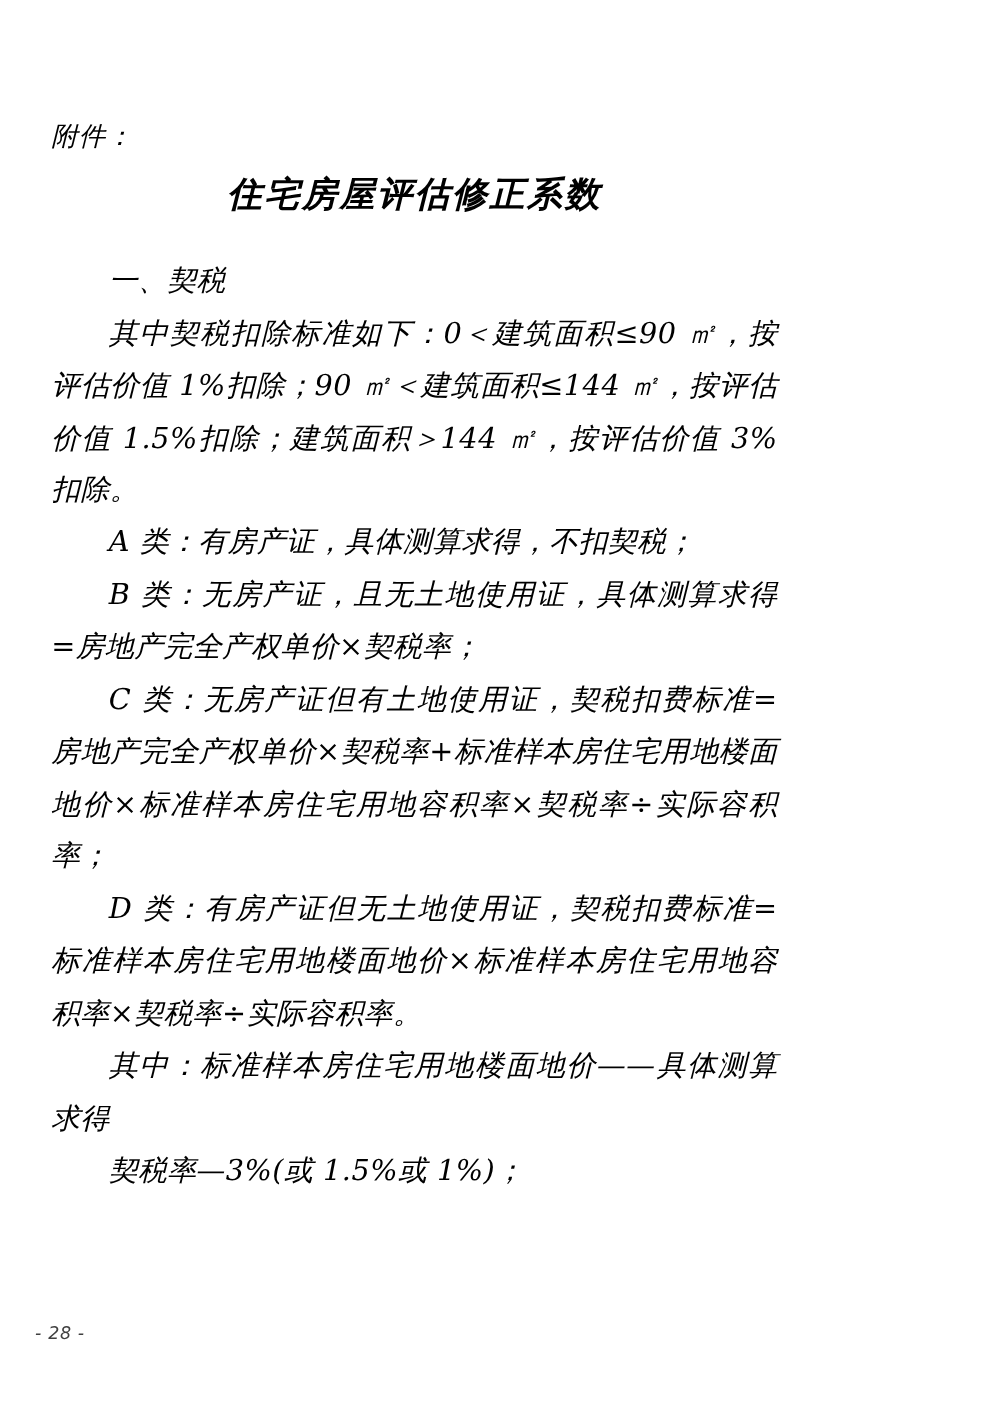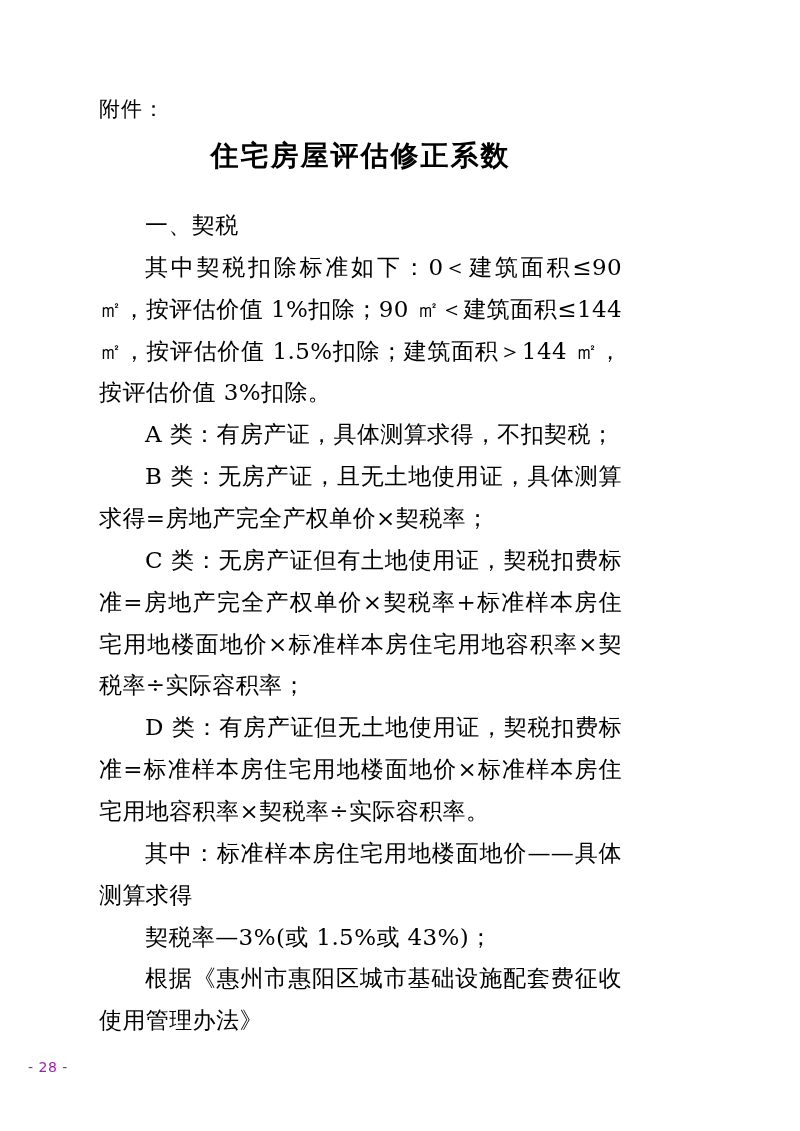--- a/index.html
+++ b/index.html
@@ -13,21 +13,22 @@
     font-family: "DejaVu Serif", "Liberation Serif", serif;
     color: #000000;
     position: relative;
     overflow: hidden;
   }
   .page {
     position: relative;
     width: 694px;
     height: 1131px;
     box-sizing: border-box;
-    padding: 95px 72px 0 99px;
+    padding: 95px 72px 0 41px;
+    font-style: italic;
   }
   .attachment-label {
     font-size: 21px;
     letter-spacing: 1px;
     margin: 0 0 6px 0;
     font-family: "DejaVu Serif", "Liberation Serif", serif;
     font-weight: 400;
   }
   .doc-title {
     text-align: center;
@@ -46,39 +47,38 @@
   .para {
     margin: 0;
     text-indent: 2em;
   }
   .footer {
     position: absolute;
     left: 28px;
     bottom: 56px;
     font-size: 14px;
     font-family: "DejaVu Sans", "Liberation Sans", sans-serif;
-    color: #a21caf;
+    color: #404040;
     letter-spacing: 0.5px;
   }
 </style>
 </head>
 <body>
 
 <div class="page">
 
   <div class="attachment-label">附件：</div>
 
   <h1 class="doc-title">住宅房屋评估修正系数</h1>
 
   <div class="body-block">
     <p class="para">一、契税</p>
     <p class="para">其中契税扣除标准如下：0＜建筑面积≤90 ㎡，按评估价值 1%扣除；90 ㎡＜建筑面积≤144 ㎡，按评估价值 1.5%扣除；建筑面积＞144 ㎡，按评估价值 3%扣除。</p>
     <p class="para">A 类：有房产证，具体测算求得，不扣契税；</p>
     <p class="para">B 类：无房产证，且无土地使用证，具体测算求得=房地产完全产权单价×契税率；</p>
     <p class="para">C 类：无房产证但有土地使用证，契税扣费标准=房地产完全产权单价×契税率+标准样本房住宅用地楼面地价×标准样本房住宅用地容积率×契税率÷实际容积率；</p>
     <p class="para">D 类：有房产证但无土地使用证，契税扣费标准=标准样本房住宅用地楼面地价×标准样本房住宅用地容积率×契税率÷实际容积率。</p>
     <p class="para">其中：标准样本房住宅用地楼面地价——具体测算求得</p>
-    <p class="para">契税率—3%(或 1.5%或 43%)；</p>
-    <p class="para">根据《惠州市惠阳区城市基础设施配套费征收使用管理办法》</p>
+    <p class="para">契税率—3%(或 1.5%或 1%)；</p>
   </div>
 
   <div class="footer">- 28 -</div>
 </div>
 
 </body></html>

